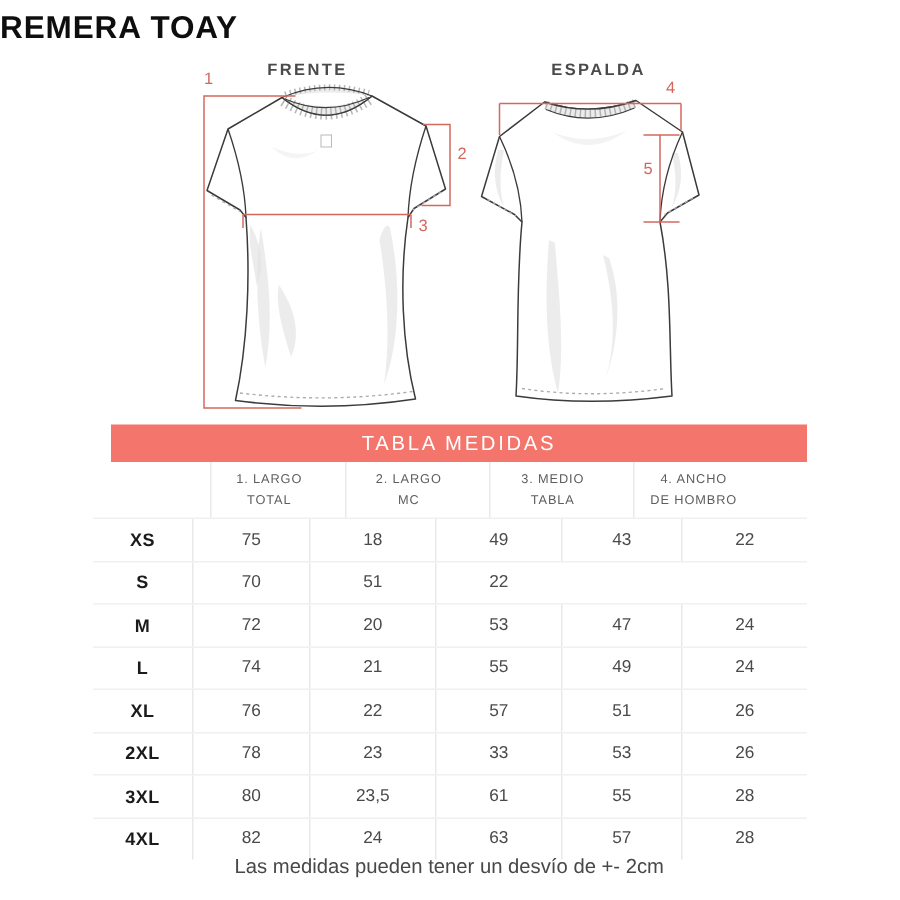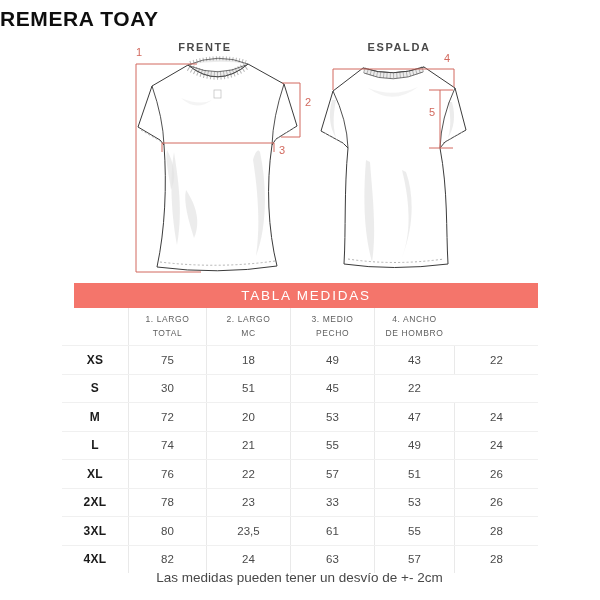--- a/index.html
+++ b/index.html
@@ -10,21 +10,21 @@
   .view-label{position:absolute;top:41px;transform:translateX(-50%);
               font-size:11px;color:#4a4a4a;letter-spacing:1.6px;font-weight:bold;}
   .view-label.front{left:205px;}
   .view-label.back{left:399px;}
   .diagram-svg{position:absolute;left:0;top:40px;}
 
   .size-table{position:absolute;left:62px;top:283px;width:476px;}
   .t-title{height:25px;line-height:25px;background:#f4756b;color:#ffffff;
            text-align:center;font-size:13.5px;letter-spacing:1.8px;font-weight:400;margin-left:12px;}
   .t-cols,.trow{display:grid;grid-template-columns:66px 78px 84px 84px 80px 84px;}
-  .t-cols{height:37px;}
+  .t-cols{height:37px;gap:12px;}
   .hcell{display:flex;flex-direction:column;justify-content:center;align-items:center;
          font-size:8.5px;color:#5e5e5e;letter-spacing:.6px;line-height:1.6;text-align:center;}
   .hcell+.hcell{border-left:1px solid #e9e9e9;}
   .trow{height:27.5px;border-top:1px solid #f0f0f0;}
   .cell{display:flex;align-items:center;justify-content:center;
         font-size:11.5px;color:#4a4a4a;}
   .cell+.cell{border-left:1px solid #e9e9e9;}
   .cell.size{font-weight:bold;font-size:12px;color:#1b1b1b;letter-spacing:.3px;}
   .note{position:absolute;top:570px;left:0;width:599px;text-align:center;
         font-size:13.5px;color:#484848;}
@@ -133,41 +133,40 @@
       <div class="hcell">
         <span>1. LARGO</span>
         <span>TOTAL</span>
       </div>
       <div class="hcell">
         <span>2. LARGO</span>
         <span>MC</span>
       </div>
       <div class="hcell">
         <span>3. MEDIO</span>
-        <span>PECHO</span>
+        <span>TABLA</span>
       </div>
       <div class="hcell">
         <span>4. ANCHO</span>
         <span>DE HOMBRO</span>
       </div>
     </div>
 
     <div class="trow">
       <div class="cell size">XS</div>
       <div class="cell">75</div>
       <div class="cell">18</div>
       <div class="cell">49</div>
       <div class="cell">43</div>
       <div class="cell">22</div>
     </div>
     <div class="trow">
       <div class="cell size">S</div>
-      <div class="cell">30</div>
+      <div class="cell">70</div>
       <div class="cell">51</div>
-      <div class="cell">45</div>
       <div class="cell">22</div>
     </div>
     <div class="trow">
       <div class="cell size">M</div>
       <div class="cell">72</div>
       <div class="cell">20</div>
       <div class="cell">53</div>
       <div class="cell">47</div>
       <div class="cell">24</div>
     </div>

